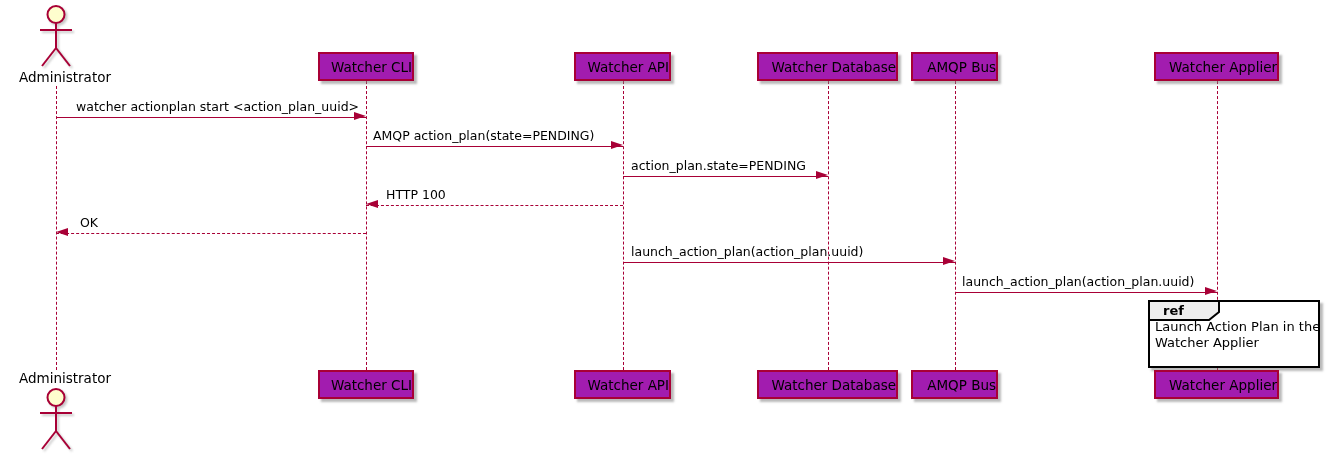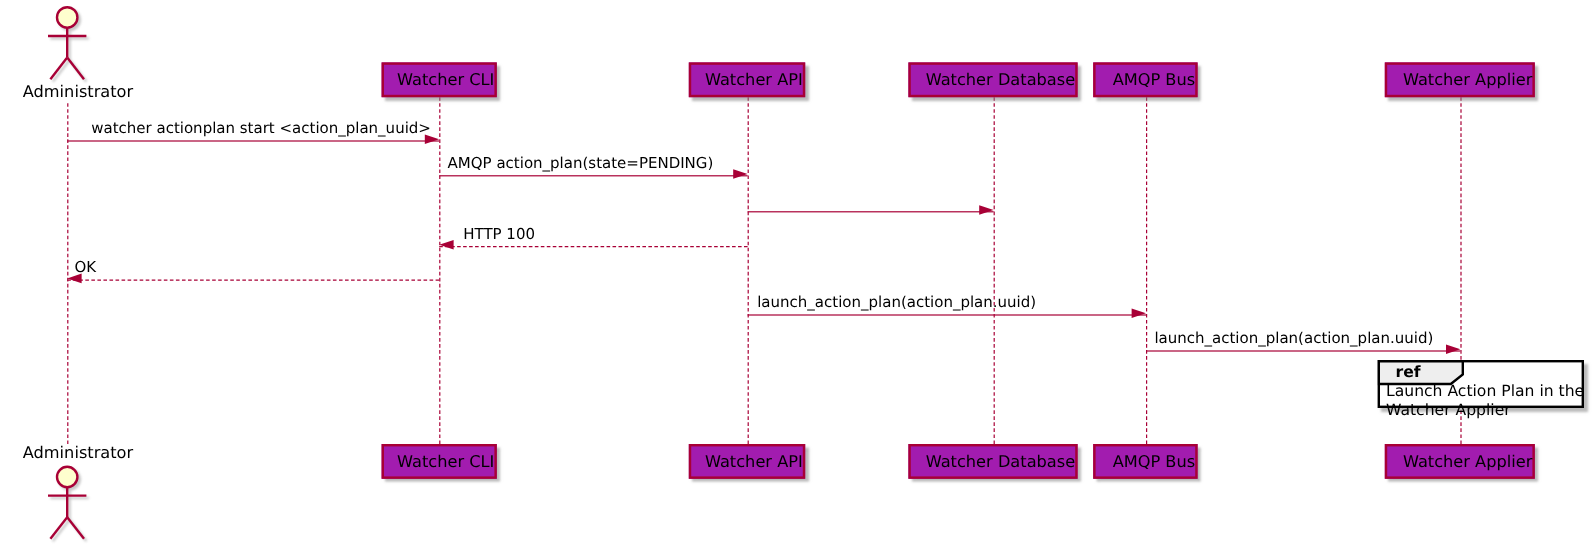--- a/index.html
+++ b/index.html
@@ -21,21 +21,21 @@
   .msg-line { position:absolute; height:0; }
   .line-solid { border-top:1.5px solid #A80036; }
   .line-dashed { border-top:1px dashed #A80036; }
   .arrow-r { position:absolute; width:0; height:0;
     border-top:4.5px solid transparent; border-bottom:4.5px solid transparent;
     border-left:12px solid #A80036; }
   .arrow-l { position:absolute; width:0; height:0;
     border-top:4.5px solid transparent; border-bottom:4.5px solid transparent;
     border-right:12px solid #A80036; }
   .ref-box {
-    position:absolute; left:1148px; top:300px; width:172px; height:40px;
+    position:absolute; left:1148px; top:300px; width:172px; height:68px;
     box-sizing:border-box; background:#ffffff; border:2px solid #000;
     box-shadow:3px 3px 2px rgba(130,130,130,0.55);
   }
   .ref-header { position:absolute; left:-2px; top:-2px; }
   .ref-keyword { position:absolute; left:13px; top:1px; font-weight:bold; font-size:13px; }
   .ref-body { position:absolute; left:5px; top:17px; font-size:13px; line-height:16px; white-space:nowrap; }
 </style>
 </head>
 <body>
 
@@ -74,28 +74,29 @@
     </div>
 
   <div class="msg-label" style="left:76px; top:99px">watcher actionplan start &lt;action_plan_uuid&gt;</div>
   <div class="msg-line line-solid" style="left:56px; top:117px; width:310px"></div>
   <div class="arrow-r" style="left:354px; top:112px"></div>
 
   <div class="msg-label" style="left:373px; top:128px">AMQP action_plan(state=PENDING)</div>
   <div class="msg-line line-solid" style="left:366px; top:146px; width:257px"></div>
   <div class="arrow-r" style="left:611px; top:141px"></div>
 
+  <div class="msg-label" style="left:631px; top:158px">action_plan.state=PENDING</div>
   <div class="msg-line line-solid" style="left:623px; top:176px; width:205px"></div>
   <div class="arrow-r" style="left:816px; top:171px"></div>
 
   <div class="msg-label" style="left:386px; top:187px">HTTP 100</div>
   <div class="msg-line line-dashed" style="left:366px; top:205px; width:257px"></div>
   <div class="arrow-l" style="left:366px; top:200px"></div>
 
-  <div class="msg-label" style="left:62px; top:215px">OK</div>
+  <div class="msg-label" style="left:80px; top:215px">OK</div>
   <div class="msg-line line-dashed" style="left:56px; top:233px; width:310px"></div>
   <div class="arrow-l" style="left:56px; top:228px"></div>
 
   <div class="msg-label" style="left:631px; top:244px">launch_action_plan(action_plan.uuid)</div>
   <div class="msg-line line-solid" style="left:623px; top:262px; width:332px"></div>
   <div class="arrow-r" style="left:943px; top:257px"></div>
 
   <div class="msg-label" style="left:962px; top:274px">launch_action_plan(action_plan.uuid)</div>
   <div class="msg-line line-solid" style="left:955px; top:292px; width:262px"></div>
   <div class="arrow-r" style="left:1205px; top:287px"></div>

